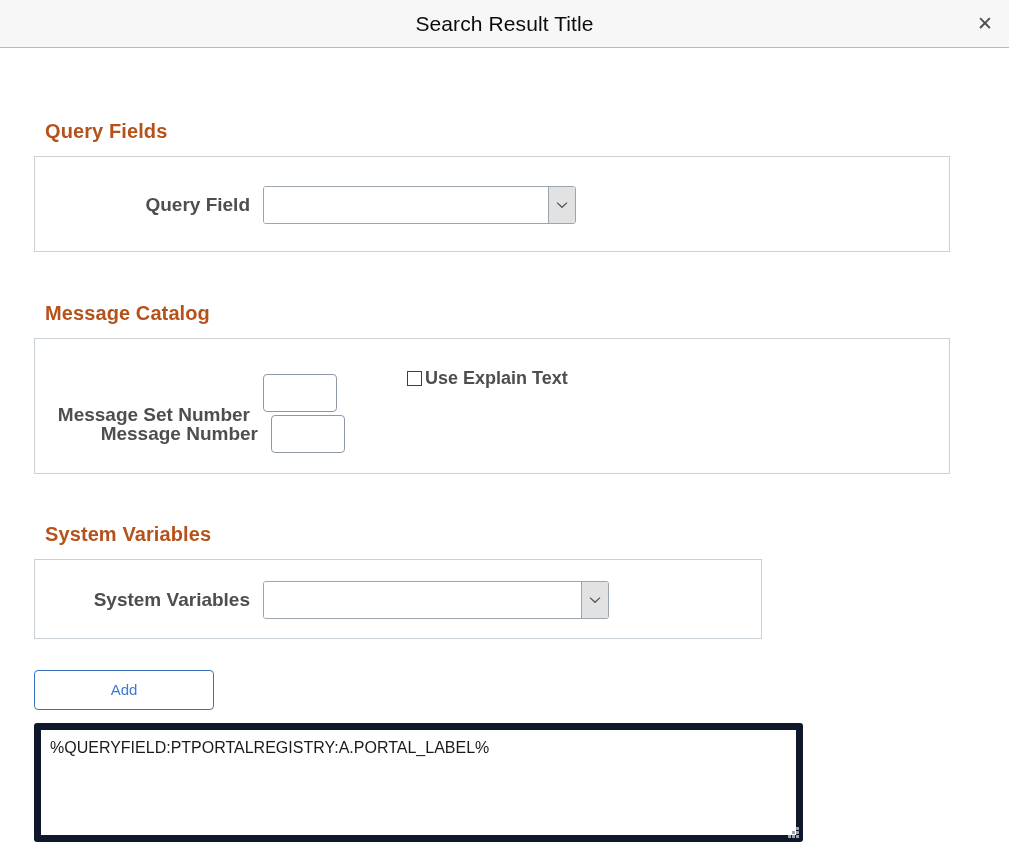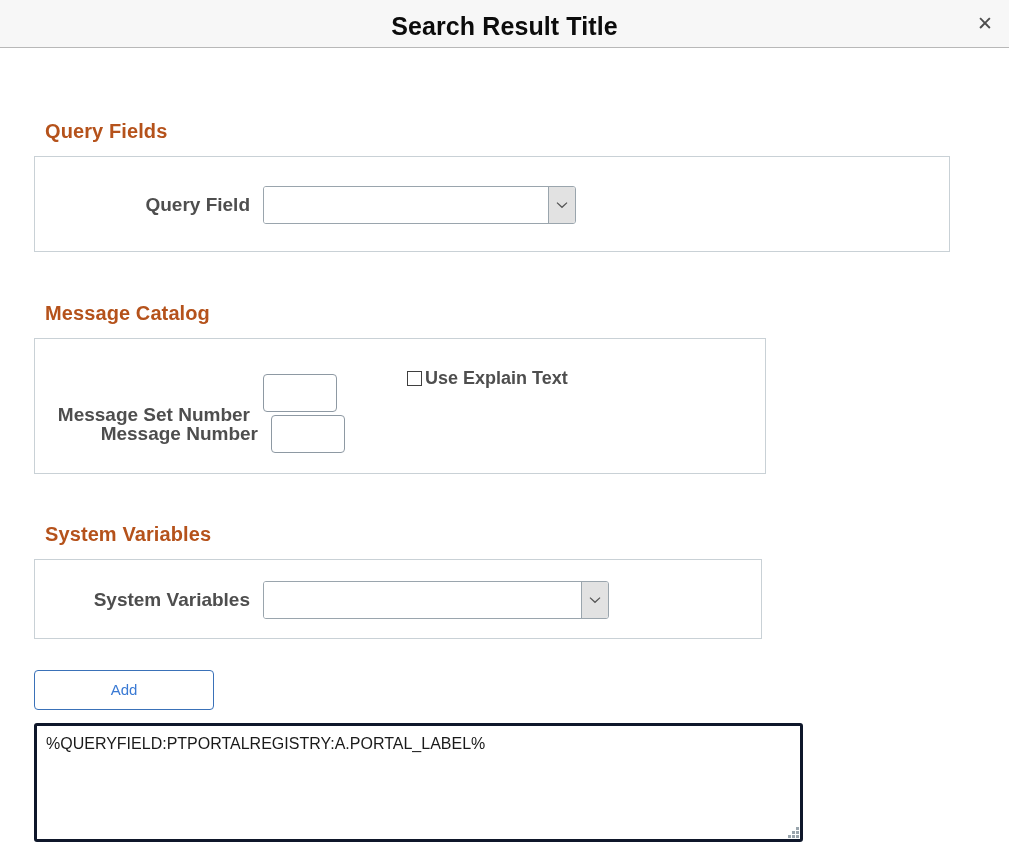--- a/index.html
+++ b/index.html
@@ -25,22 +25,22 @@
     background: #f7f7f7;
     border-bottom: 1px solid #b8b8b8;
     box-sizing: border-box;
   }
   .titlebar-title {
     position: absolute;
     left: 0;
     right: 0;
     top: 12px;
     text-align: center;
-    font-size: 25px;
-    font-weight: bold;
+    font-size: 21px;
+    font-weight: normal;
     color: #0c0c0c;
     letter-spacing: 0.1px;
   }
   .titlebar-close {
     position: absolute;
     right: 9px;
     top: 9px;
     width: 30px;
     height: 30px;
     line-height: 30px;
@@ -192,21 +192,21 @@
     position: absolute;
     left: 34px;
     top: 675px;
     width: 769px;
     height: 119px;
   }
   .result-textarea {
     width: 100%;
     height: 100%;
     box-sizing: border-box;
-    border: 3px solid #0f172a;
+    border: 7px solid #0f172a;
     border-radius: 3px;
     background: #ffffff;
     font-family: "Liberation Sans", sans-serif;
     font-size: 16px;
     color: #1a1a1a;
     padding: 8px 9px;
     resize: none;
     outline: none;
     line-height: 1.3;
     overflow: hidden;
@@ -240,21 +240,21 @@
           <div class="dropdown-arrow">
             <svg width="12" height="8" viewBox="0 0 12 8" aria-hidden="true">
               <path d="M1 1.6 L6 6.3 L11 1.6" fill="none" stroke="#555555" stroke-width="1.3"></path>
             </svg>
           </div>
         </div>
       </div>
     </div>
   </div>
 
-  <div class="section" style="left:34px; top:254px; width:732px;">
+  <div class="section" style="left:34px; top:254px; width:916px;">
     <div class="section-title">Message Catalog</div>
     <div class="groupbox" style="height:136px;">
 
       <div class="field-row" style="left:0; top:21px;">
         <div class="field-label" style="width:228px;margin-top:44px;">Message Set Number</div>
         <input class="text-input" type="text" style="">
       </div>
 
       <div class="field-row" style="left:8px; top:76px;">
         <div class="field-label" style="width:228px;">Message Number</div>

